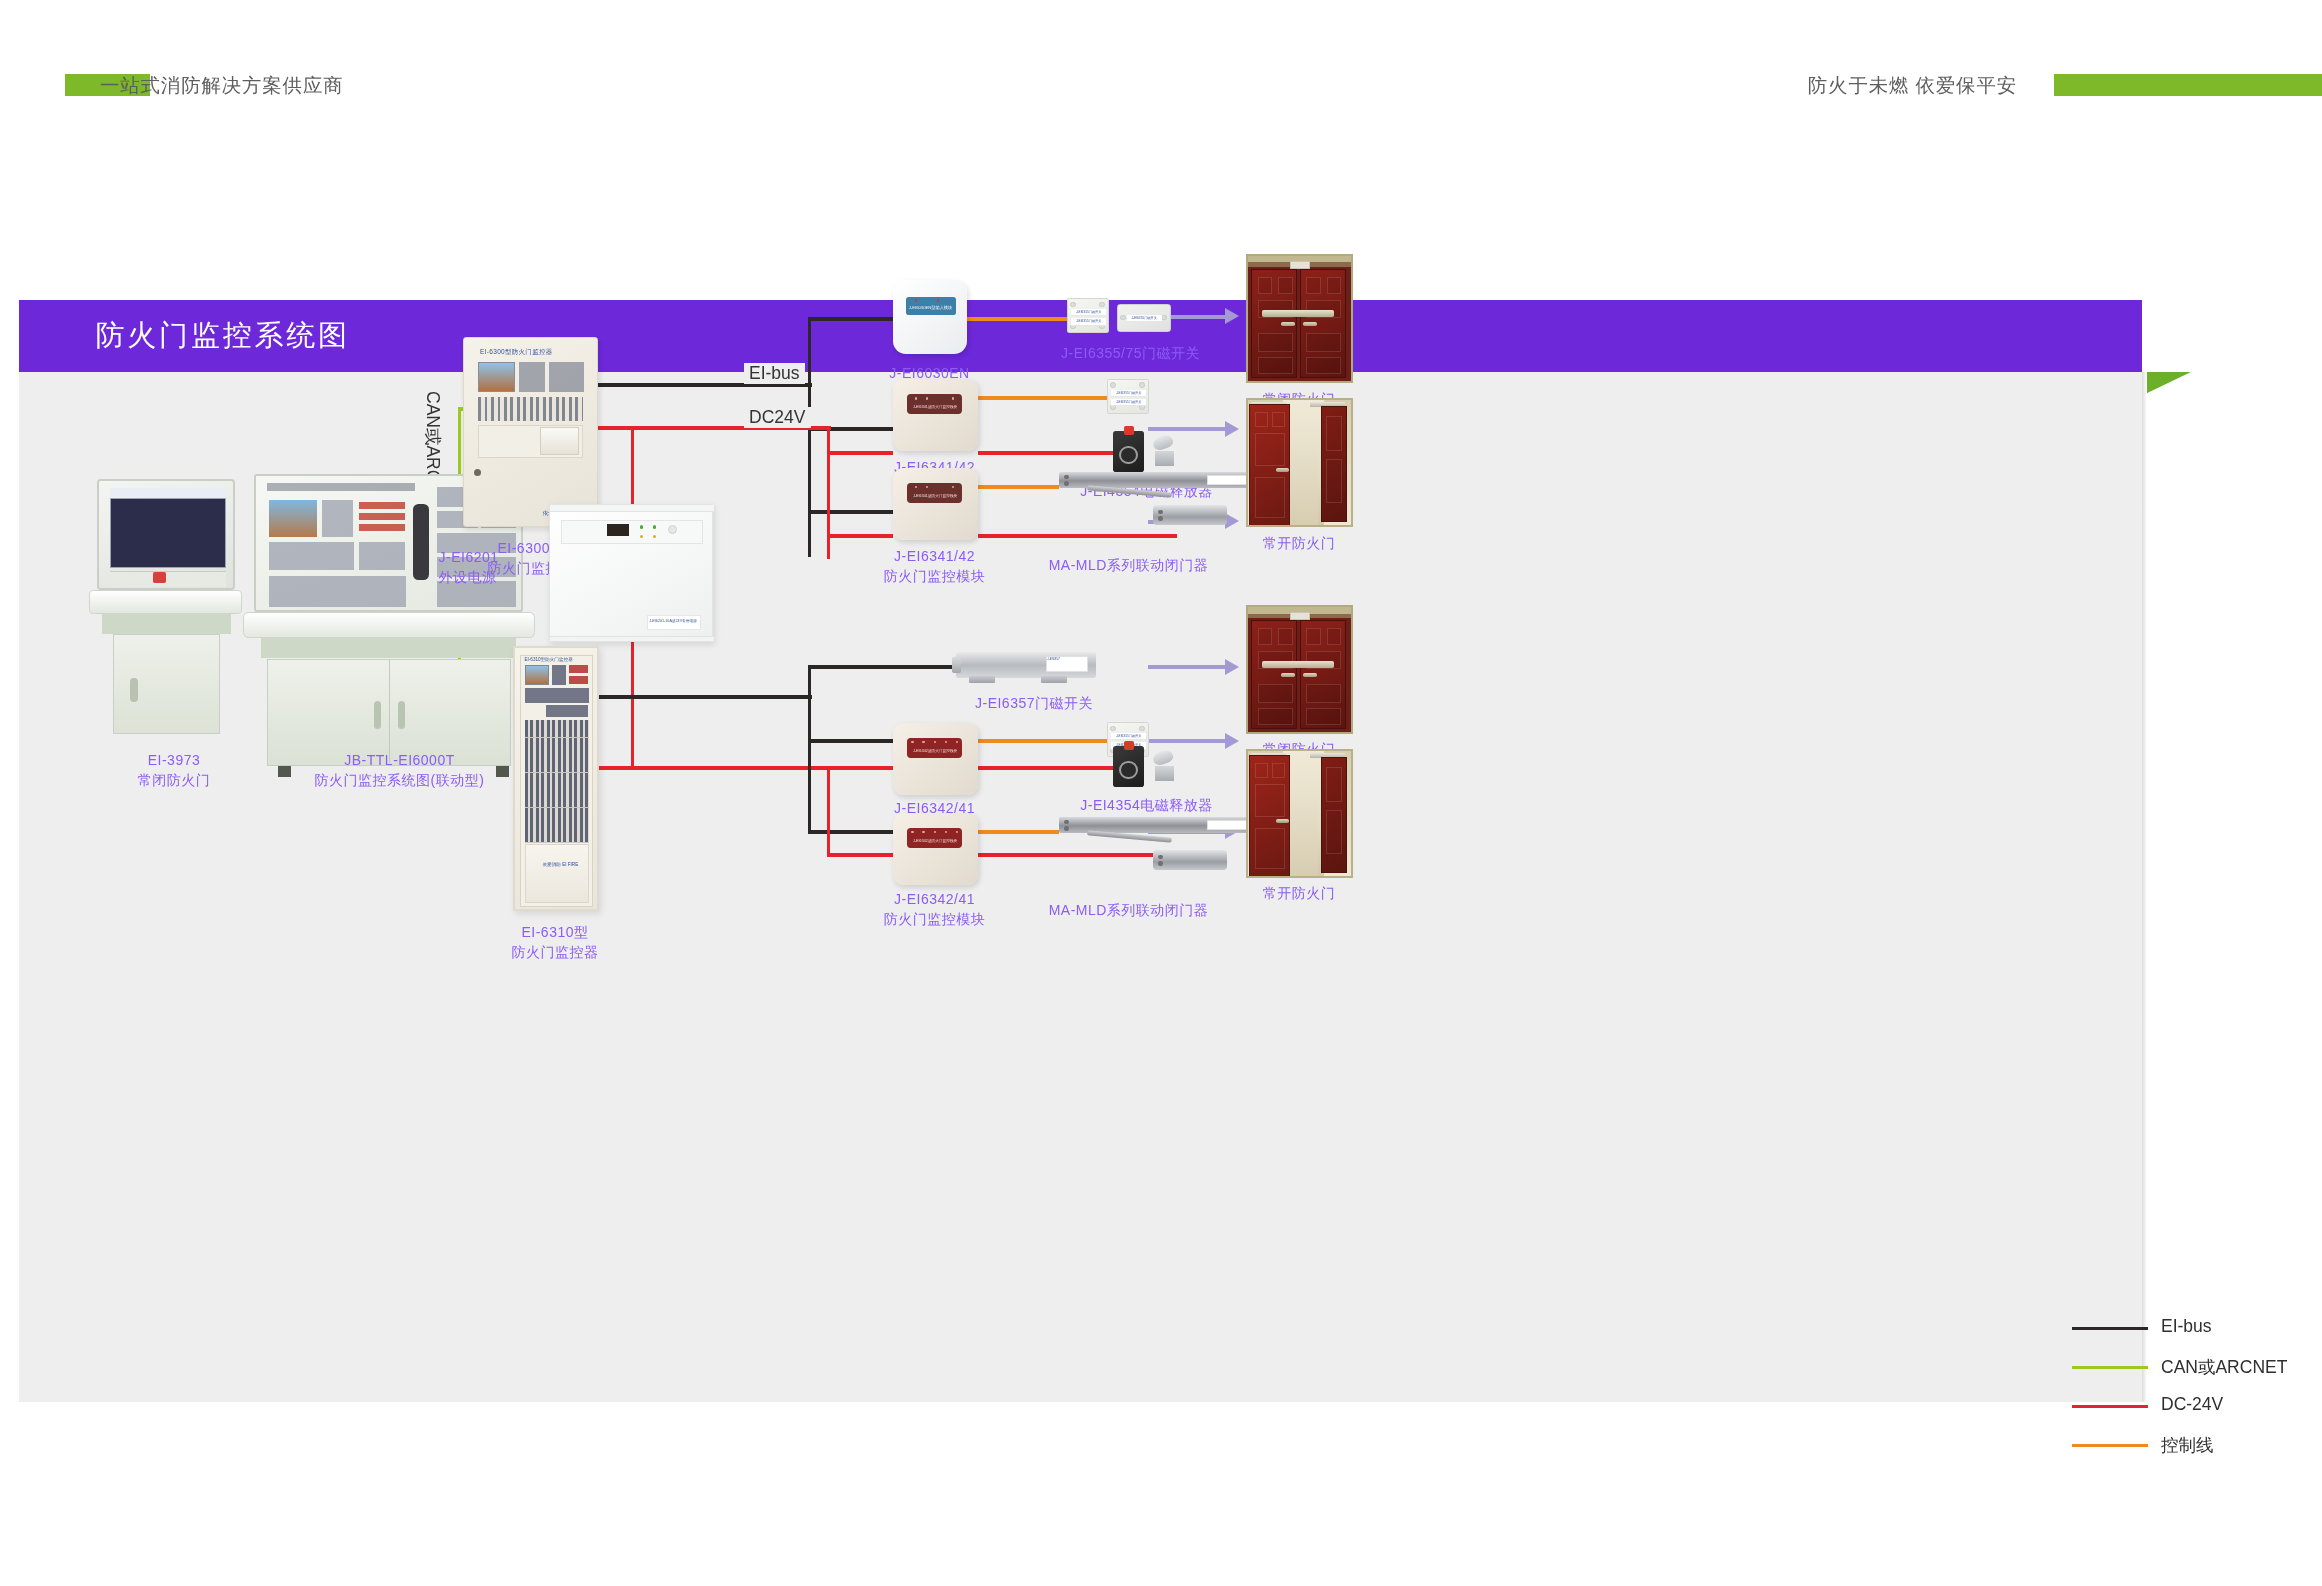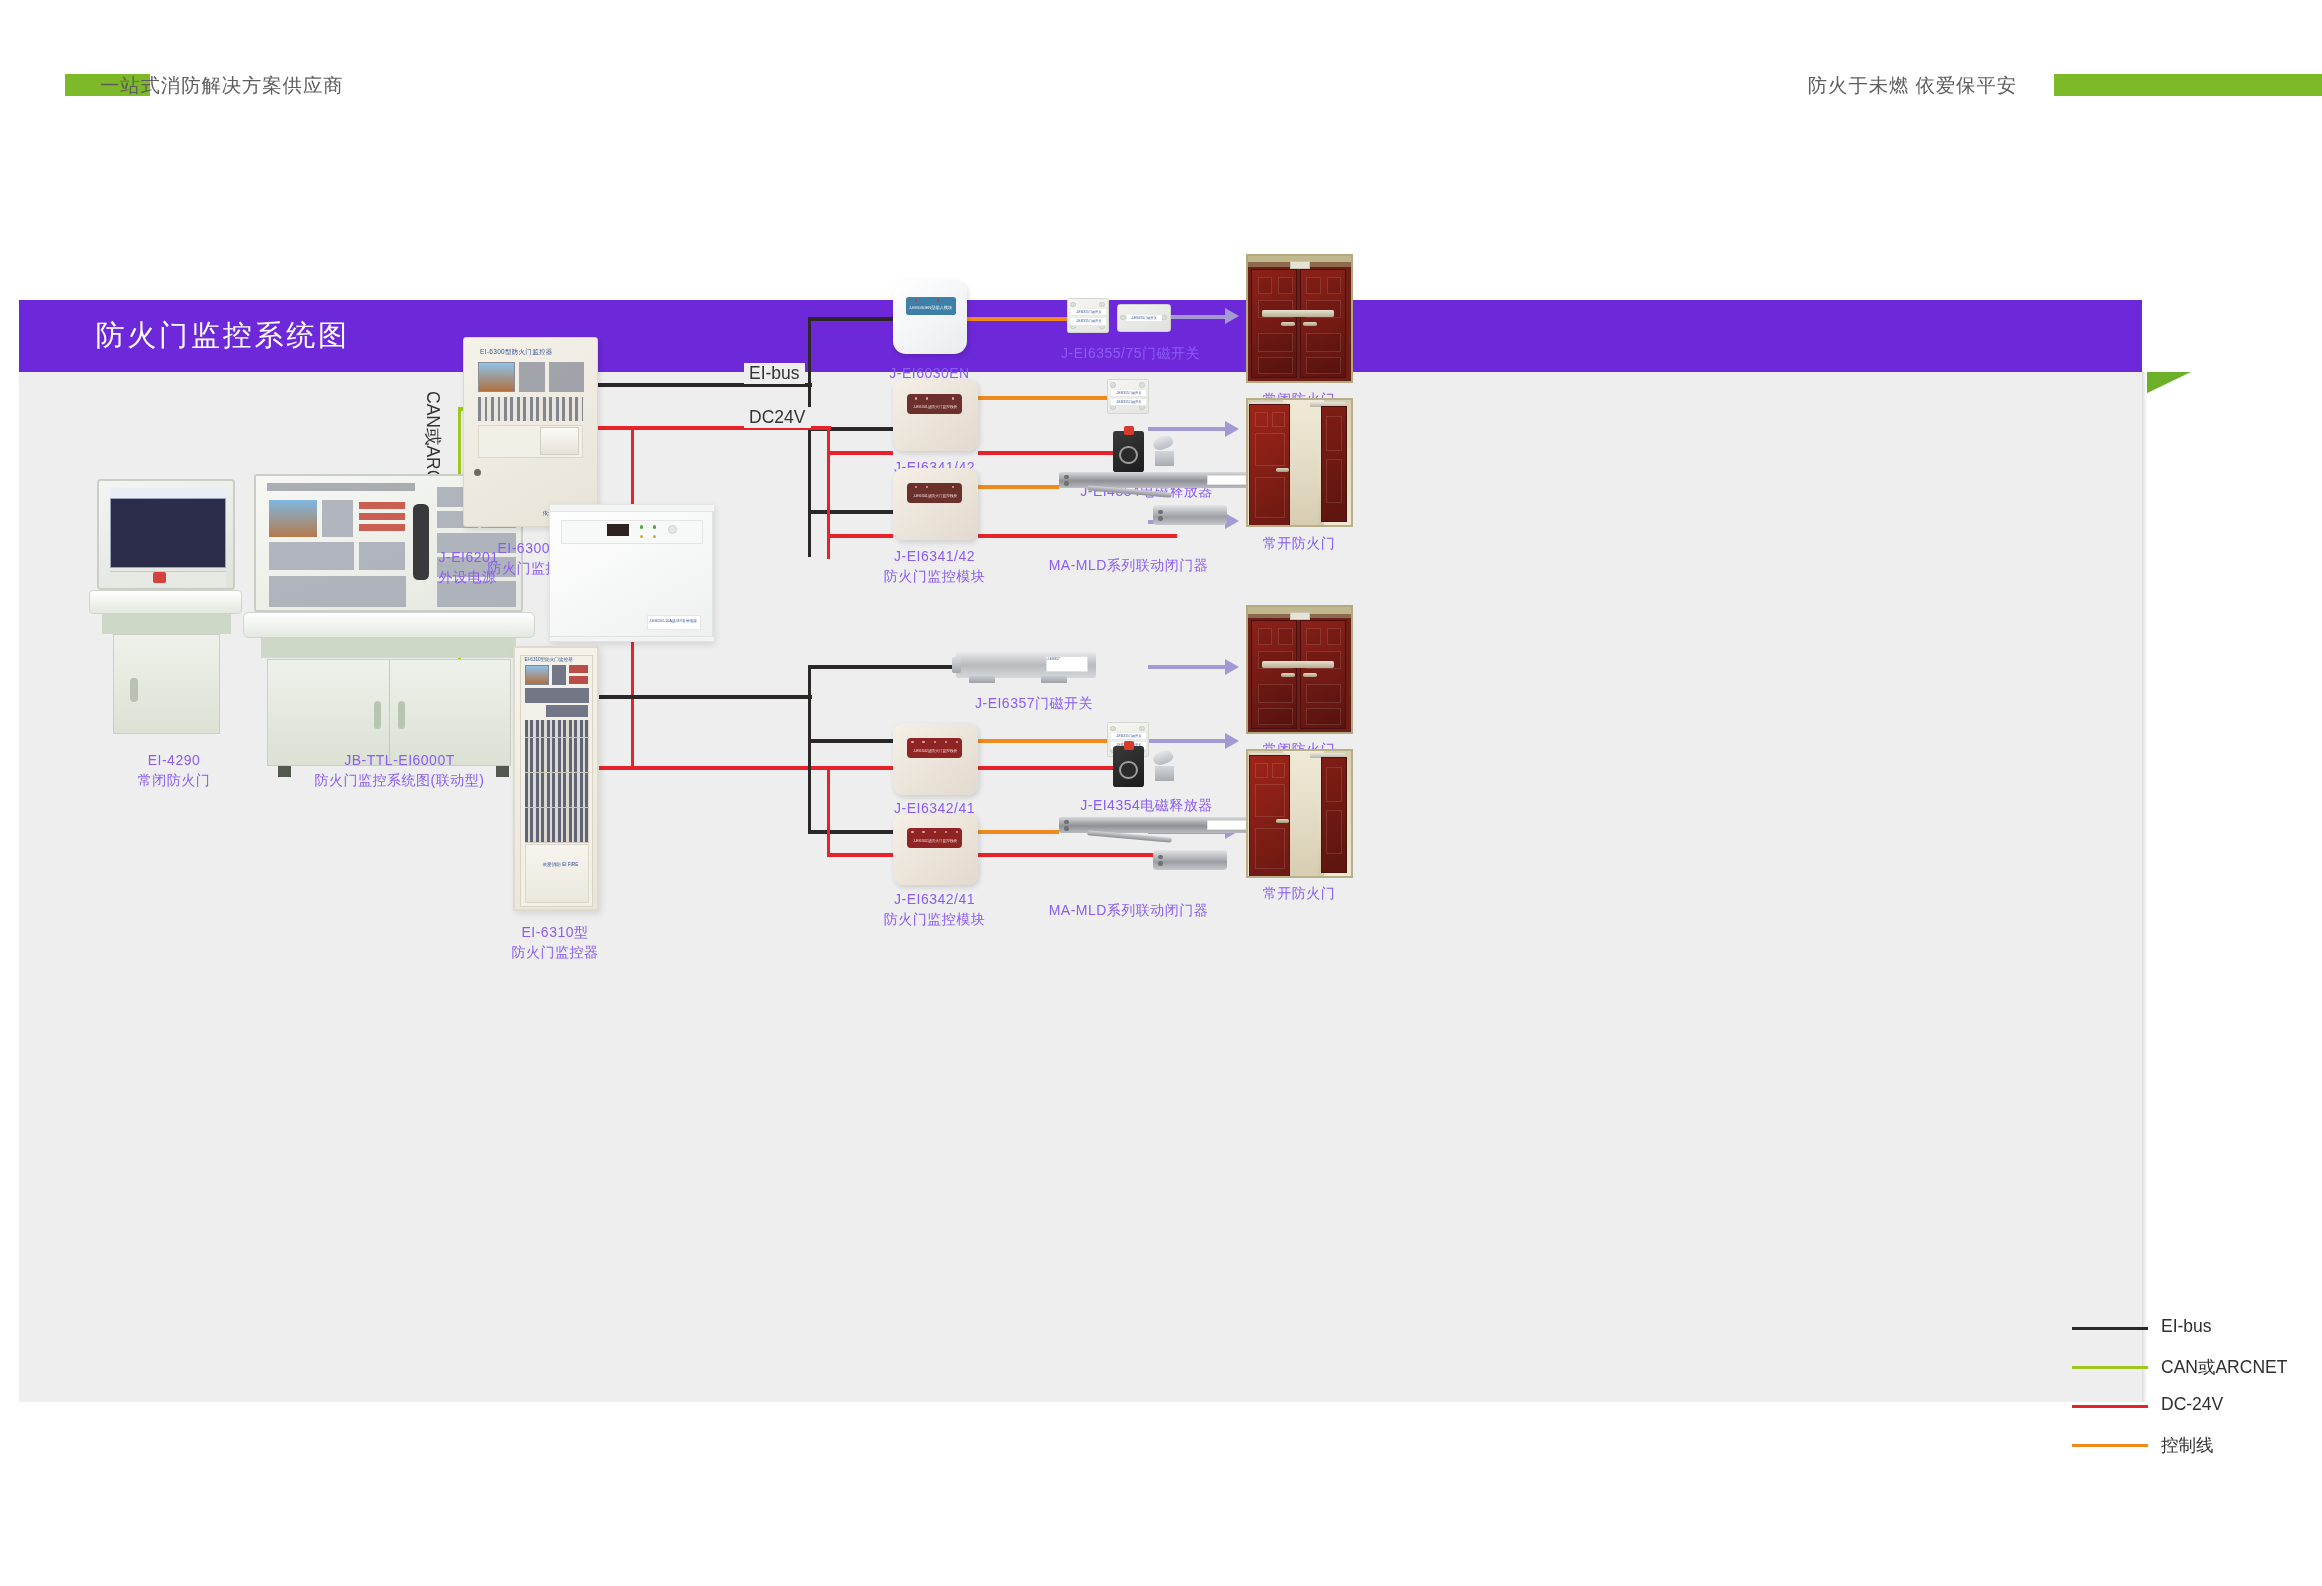--- a/index.html
+++ b/index.html
@@ -548,21 +548,21 @@
       <div class="ws-screen"></div>
       <div class="ws-screen-btns"></div>
       <div class="ws-red-dot"></div>
     </div>
     <div class="ws-desk"></div>
     <div class="ws-apron"></div>
     <div class="ws-cab"></div>
     <div class="ws-handle"></div>
   </div>
   <div class="caption" style="left:54px; top:378px; width:203px;">
-    <span>EI-4290</span>
+    <span>EI-3973</span>
     <span class="l2">常闭防火门</span>
   </div>
 
   <div class="device" style="left:235px; top:102px; width:292px; height:305px;">
     <div class="con-panel">
       <div class="con-panel-title"></div>
       <div class="con-lcd"></div>
       <div class="con-btnblock" style="left:66px; top:24px; width:31px; height:37px;"></div>
       <div class="con-redbar" style="left:103px; top:26px; width:46px; height:6.5px;"></div>
       <div class="con-redbar" style="left:103px; top:37px; width:46px; height:6.5px;"></div>

